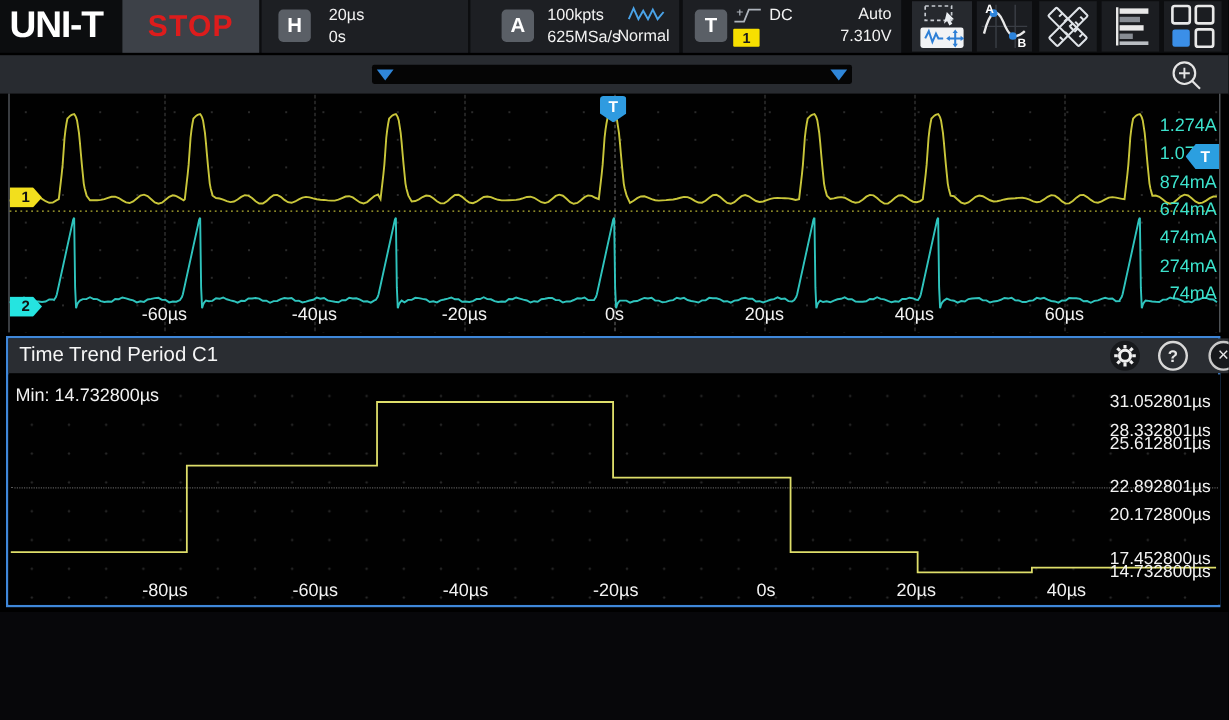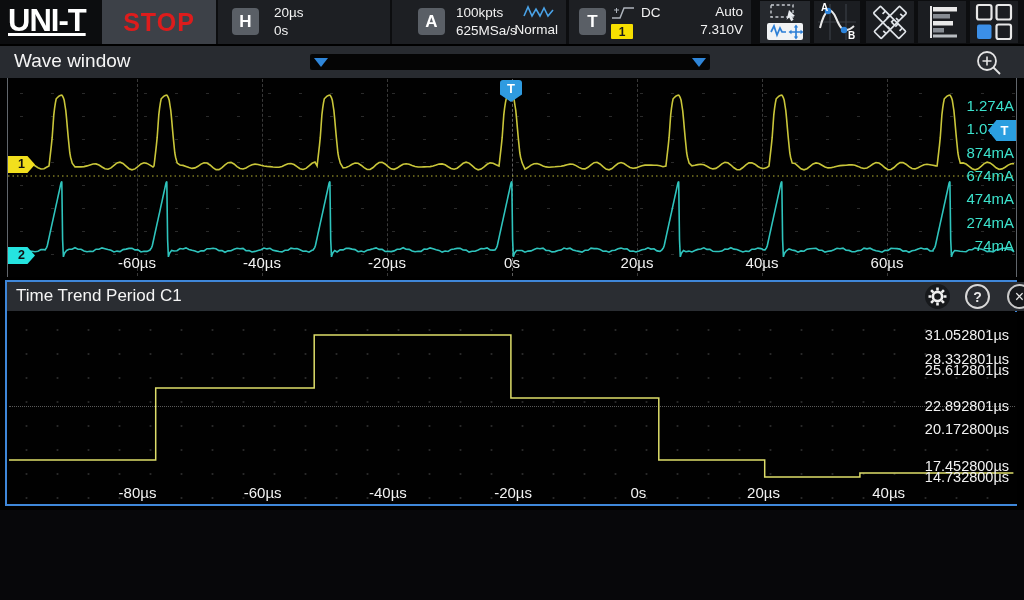--- a/index.html
+++ b/index.html
@@ -1,20 +1,20 @@
 <!DOCTYPE html>
 <html><head>
 <meta charset="utf-8">
 <style>
   html,body{margin:0;padding:0;background:#000;}
   #screen{position:relative;width:1024px;height:600px;background:#000;overflow:hidden;
           font-family:"Liberation Sans",sans-serif;color:#eee;-webkit-font-smoothing:antialiased;}
   
   .topbar{position:absolute;left:0;top:0;width:1024px;height:44px;background:#0c0d0f;}
-  .logo{position:absolute;left:8px;top:3px;font-size:31px;font-weight:900;letter-spacing:-1px;color:#fff;text-decoration:underline;}
+  .logo{position:absolute;left:8px;top:3px;font-size:31px;font-weight:900;letter-spacing:-1px;color:#fff;}
   .sect{position:absolute;top:0;height:44px;background:#1d1f23;}
   .stop-sect{left:102px;width:114px;background:#3d4148;display:flex;align-items:center;justify-content:center;}
   .stop-label{color:#dd1c1c;font-weight:bold;font-size:25px;letter-spacing:1px;}
   .badge{position:absolute;top:8px;width:27px;height:27px;background:#5a5f66;border-radius:4px;
          color:#fff;font-weight:bold;font-size:17px;display:flex;align-items:center;justify-content:center;}
   .v2{position:absolute;font-size:13.5px;color:#f2f2f2;line-height:18px;}
   .rlab{position:absolute;font-size:13.5px;color:#f2f2f2;text-align:right;}
   .one-badge{position:absolute;left:42px;top:24px;width:22px;height:15px;background:#f7df00;color:#1a1a1a;
              font-size:12px;font-weight:bold;display:flex;align-items:center;justify-content:center;border-radius:1px;}
   .iconbtn{position:absolute;top:1px;height:42px;background:#26292e;display:flex;align-items:center;justify-content:center;}
@@ -154,21 +154,20 @@
           <rect x="3" y="3" width="14.5" height="14.5" rx="2"></rect>
           <rect x="22.5" y="3" width="14.5" height="14.5" rx="2"></rect>
           <rect x="22.5" y="22.5" width="14.5" height="14.5" rx="2"></rect>
         </g>
         <rect x="3" y="22.5" width="14.5" height="14.5" rx="2" fill="#3b8fe8"></rect>
       </svg>
     </div>
   </div>
 
   <div class="waveheader">
-    <div class="wave-title">Wave window</div>
     <div class="scrollbar">
       <span class="tri" style="left:4px;"></span>
       <span class="tri" style="right:4px;"></span>
     </div>
     <svg width="30" height="30" style="position:absolute;left:974px;top:2px;" viewBox="0 0 30 30">
       <circle cx="13" cy="13" r="9" fill="none" stroke="#e4e4e4" stroke-width="1.8"></circle>
       <path d="M13 8.5 V17.5 M8.5 13 H17.5" stroke="#e4e4e4" stroke-width="1.6"></path>
       <path d="M19.5 19.5 L26 26" stroke="#e4e4e4" stroke-width="1.8"></path>
     </svg>
   </div>
@@ -225,20 +224,21 @@
   </div>
 
   <div class="trendplot"></div>
   <div class="hdash" style="left:9px;top:406px;width:1006px;"></div>
 
   <svg id="trendSvg" class="layer" style="left:0;top:280px;" width="1024" height="226" viewBox="0 280 1024 226">
     <path id="trace-trend" fill="none" stroke-width="1.5" d="M9.0,460.1 L155.7,460.1 L155.7,388.0 L314.2,388.0 L314.2,335.0 L510.9,335.0 L510.9,398.0 L658.8,398.0 L658.8,460.1 L764.7,460.1 L764.7,477.0 L859.9,477.0 L859.9,473.0 L1013.4,473.0 " stroke="#dede6a"></path>
   </svg>
 
   <div class="stats">
+    <div>Min: 14.732800µs</div>
   </div>
 
   <div class="bottombar">
     
 
     
 
     
 
     

